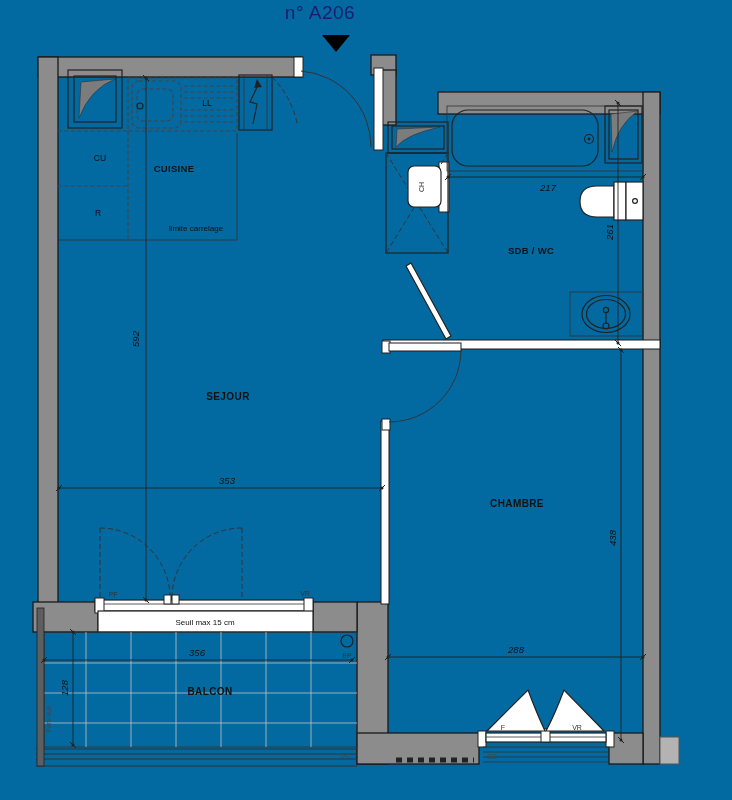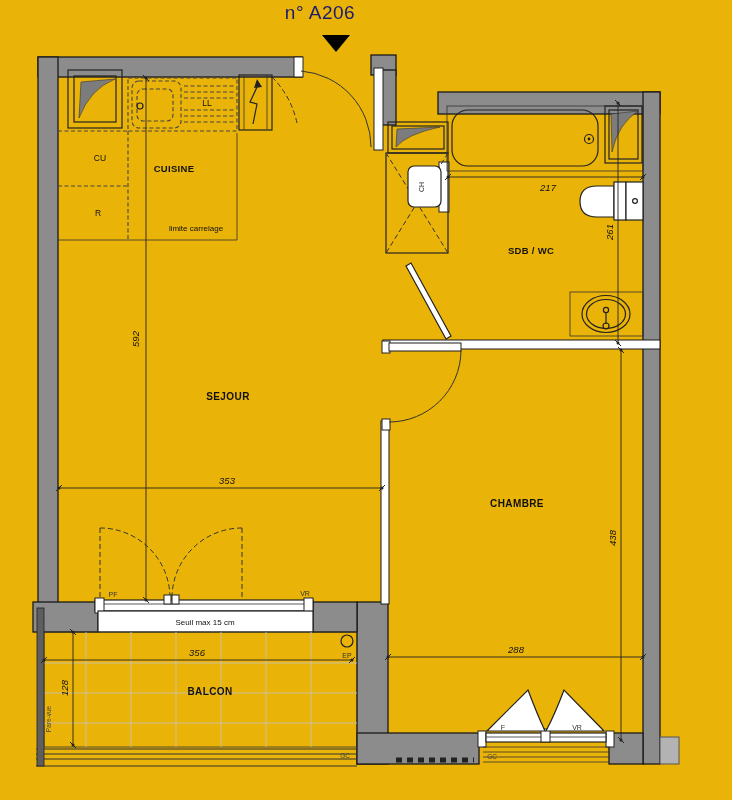--- a/index.html
+++ b/index.html
@@ -1,16 +1,16 @@
 <!DOCTYPE html>
 <html style="--wall: #8c8c8c; --title: #1c1c6e; --line: #1a1a1a; --grid: #c4c4c4;"><head>
 <meta charset="utf-8">
 <style>
   html,body{margin:0;padding:0;background:#fff;}
-  .plan{position:relative;width:732px;height:800px;background:#eab308;overflow:hidden;
+  .plan{position:relative;width:732px;height:800px;background:#0369a1;overflow:hidden;
         font-family:"Liberation Sans",sans-serif;}
   svg{position:absolute;left:0;top:0;}
   .wall{fill:var(--wall,#8c8c8c);stroke:#1a1a1a;stroke-width:1.3;}
   .wall-light{fill:#b3b3b3;stroke:#555;stroke-width:1;}
   .part{fill:#fff;stroke:#1a1a1a;stroke-width:1;}
   .cap{fill:#fff;stroke:#222;stroke-width:1;}
   .fix{fill:none;stroke:#222;stroke-width:1.2;}
   .fixw{fill:#fff;stroke:#222;stroke-width:1.2;}
   .thin{fill:none;stroke:#333;stroke-width:0.8;}
   .dashl{fill:none;stroke:#444;stroke-width:1.1;stroke-dasharray:4 2.5;}

